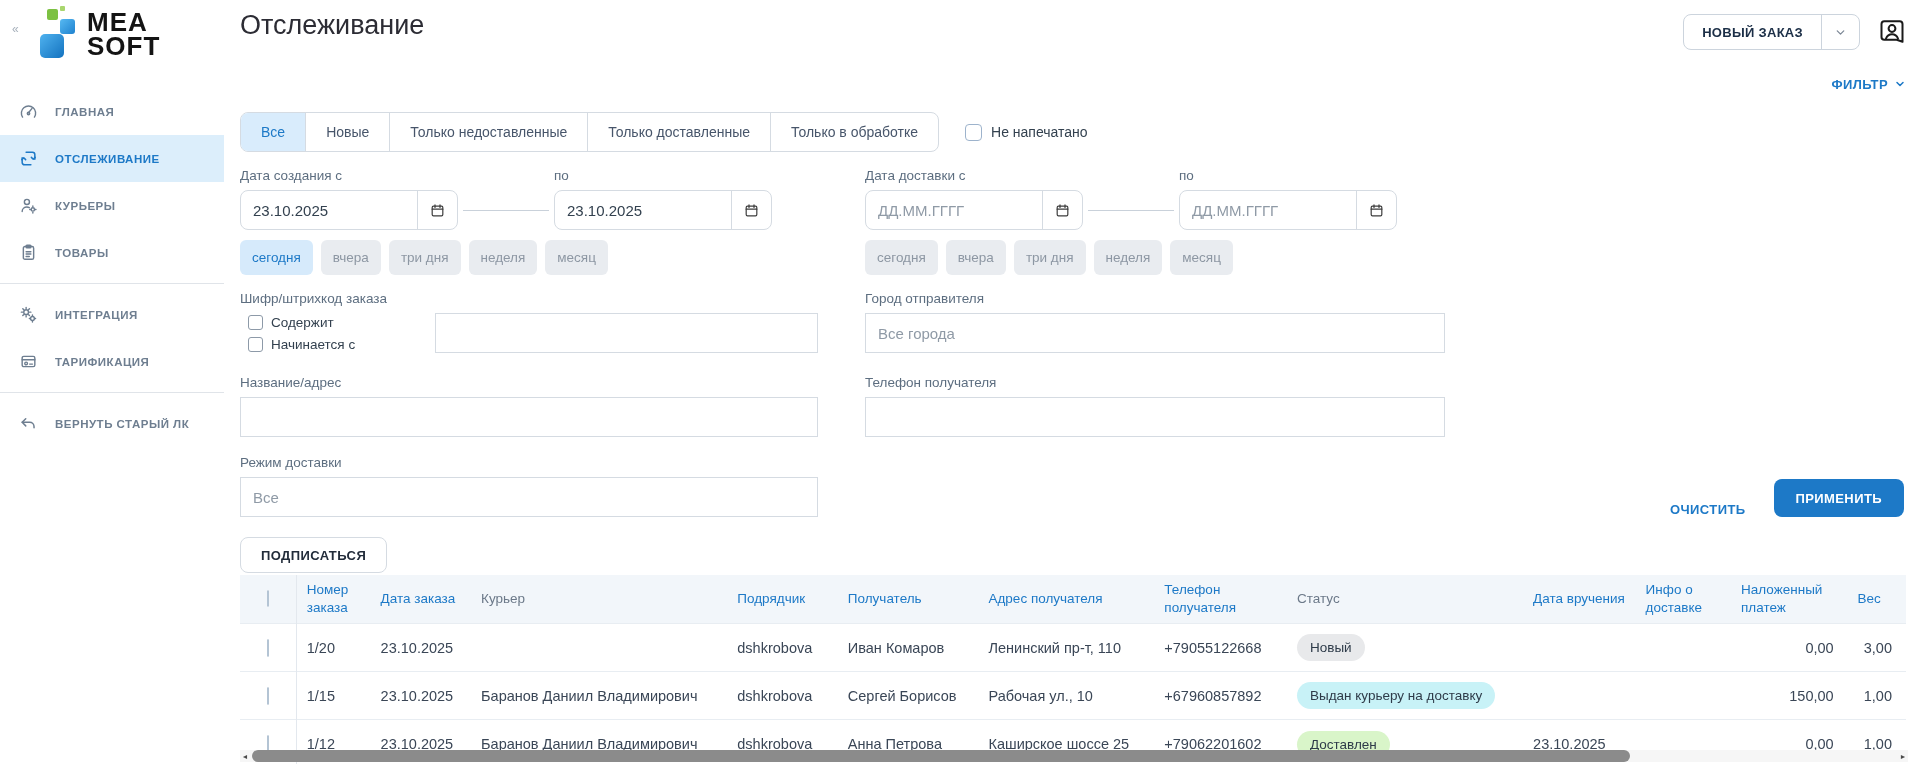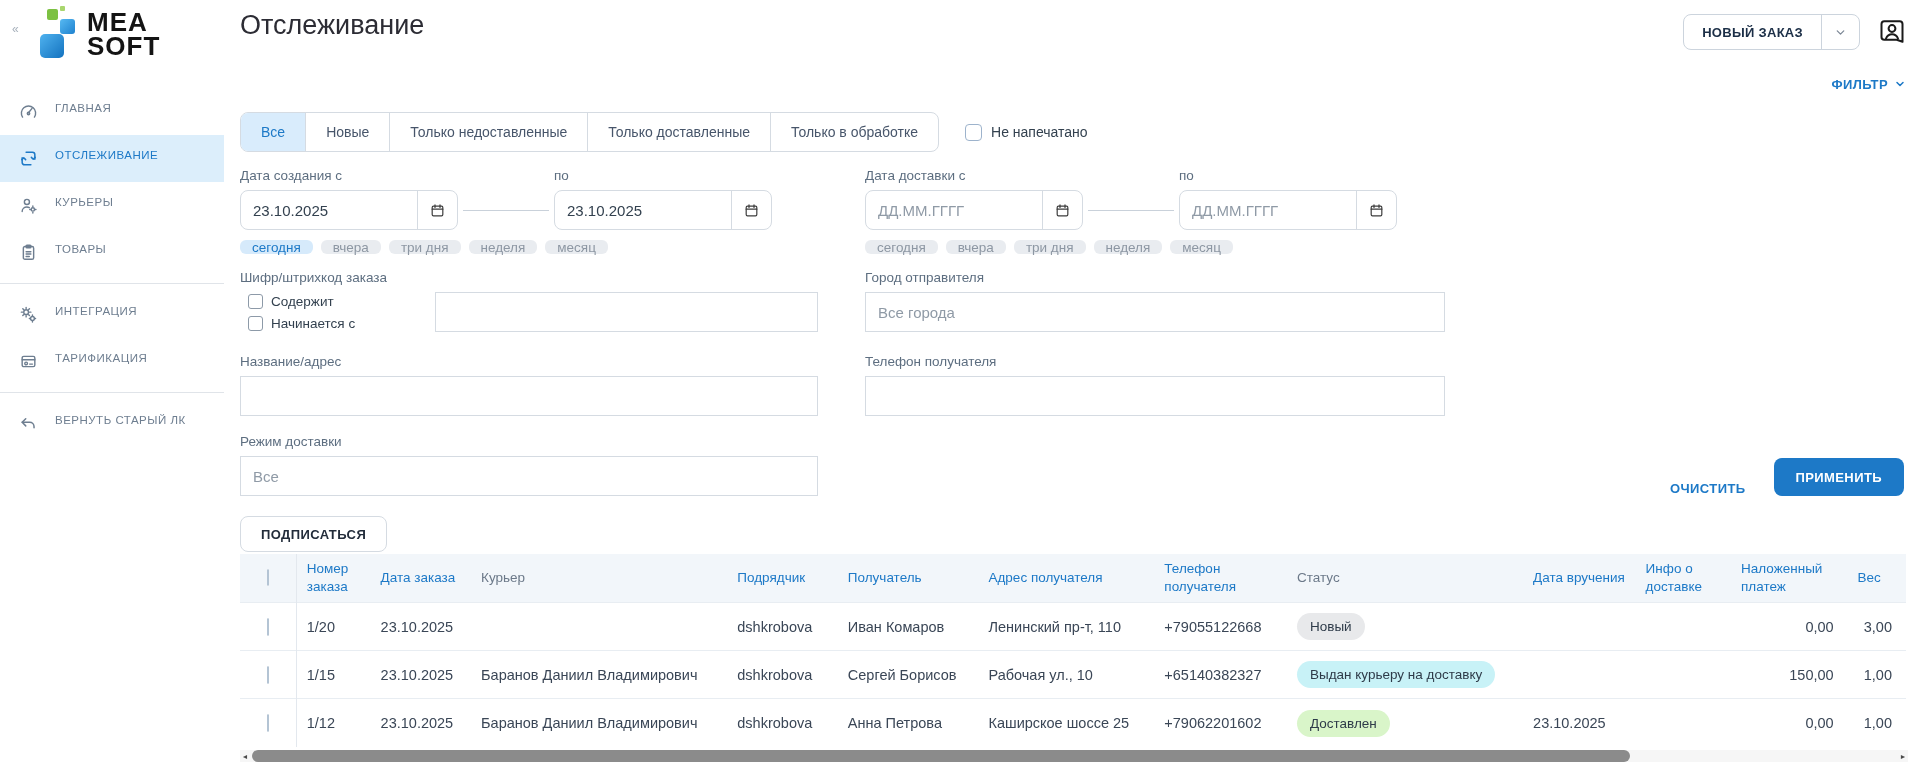--- a/index.html
+++ b/index.html
@@ -14,22 +14,22 @@
   .logo-marks { position:relative; width:46px; height:54px; }
   .sq { position:absolute; }
   .sq-g { left:13px; top:1px; width:11px; height:11px; background:#7cc142; border-radius:2px; }
   .sq-g2 { left:26px; top:-2px; width:5px; height:5px; background:#a9d66e; border-radius:1px; }
   .sq-b1 { left:26px; top:11px; width:15px; height:15px; border-radius:3px;
            background:linear-gradient(135deg,#57b9f2,#1f82cf); }
   .sq-b2 { left:6px; top:26px; width:24px; height:24px; border-radius:5px;
            background:linear-gradient(135deg,#4fb2ef,#1372bf); }
   .logo-text { font-weight:800; color:#141414; font-size:26px; line-height:0.92; letter-spacing:1px; }
   .nav { position:absolute; left:0; top:88px; right:0; }
-  .nav-item { display:flex; align-items:flex-start; gap:17px; padding:14px 14px 14px 19px;
-              font-size:11.5px; font-weight:400; letter-spacing:.5px; color:#6e7e90; cursor:pointer; }
+  .nav-item { display:flex; align-items:center; gap:17px; padding:14px 14px 14px 19px;
+              font-size:11.5px; font-weight:700; letter-spacing:.5px; color:#6e7e90; cursor:pointer; }
   .nav-item svg { width:19px; height:19px; flex:none; }
   .nav-item.active { background:#dceefb; color:#1d79c7; }
   .nav-div { height:1px; background:#e0e4e9; margin:7px 0; }
 
   
   .main { position:absolute; left:224px; top:0; width:1688px; height:764px; padding:0 6px 0 16px; }
   .page-header { display:flex; justify-content:space-between; align-items:flex-start; margin-top:10px; height:54px; }
   .page-title { font-size:27px; font-weight:500; color:#2c2c34; }
   .header-actions { display:flex; align-items:center; gap:18px; margin-top:4px; }
   .btn-split { display:flex; align-items:stretch; height:36px; border:1px solid #ccd4dd; border-radius:8px;
@@ -61,21 +61,21 @@
   .date-pair { display:flex; }
   .date-col { width:218px; }
   .date-box { display:flex; align-items:center; height:40px; border:1px solid #d5dbe2; border-radius:8px; background:#fff; }
   .date-text { flex:1; padding:0 12px; font-size:15px; color:#33414f; }
   .date-text.ph { color:#8f9aa6; }
   .date-cal { width:40px; align-self:stretch; display:flex; align-items:center; justify-content:center;
               border-left:1px solid #d5dbe2; cursor:pointer; }
   .date-connector { width:96px; align-self:flex-end; height:40px; display:flex; align-items:center; }
   .date-connector div { width:100%; height:1px; background:#c9d1da; margin:0 5px; }
   .chips { display:flex; gap:8px; margin-top:10px; }
-  .chip { height:14px; display:flex; align-items:center; padding:0 12px; border-radius:6px;
+  .chip { height:35px; display:flex; align-items:center; padding:0 12px; border-radius:6px;
           background:#e9ecf0; color:#8d97a3; font-size:13.5px; cursor:pointer; }
   .chip.active { background:#d6eafb; color:#1d79c7; }
   .frow2 { margin-top:16px; }
   .frow3 { margin-top:16px; }
   .frow4 { margin-top:18px; }
   .cipher-flex { display:flex; align-items:flex-start; }
   .cb-col { width:195px; padding-top:2px; }
   .cb-row { display:flex; align-items:center; margin-bottom:7px; font-size:13.5px; color:#33414f; }
   .cb-row span { margin-left:8px; }
   .input { display:flex; align-items:center; height:40px; border:1px solid #d5dbe2; border-radius:0;
@@ -432,21 +432,21 @@
           <td class="num">3,00</td>
         </tr>
         <tr>
           <td class="sel"><span class="cb"></span></td>
           <td>1/15</td>
           <td>23.10.2025</td>
           <td>Баранов Даниил Владимирович</td>
           <td>dshkrobova</td>
           <td>Сергей Борисов</td>
           <td>Рабочая ул., 10</td>
-          <td>+65140382327</td>
+          <td>+67960857892</td>
           <td><span class="pill" style="background:#c8f2f7">Выдан курьеру на доставку</span></td>
           <td></td>
           <td></td>
           <td class="num">150,00</td>
           <td class="num">1,00</td>
         </tr>
         <tr>
           <td class="sel"><span class="cb"></span></td>
           <td>1/12</td>
           <td>23.10.2025</td>

